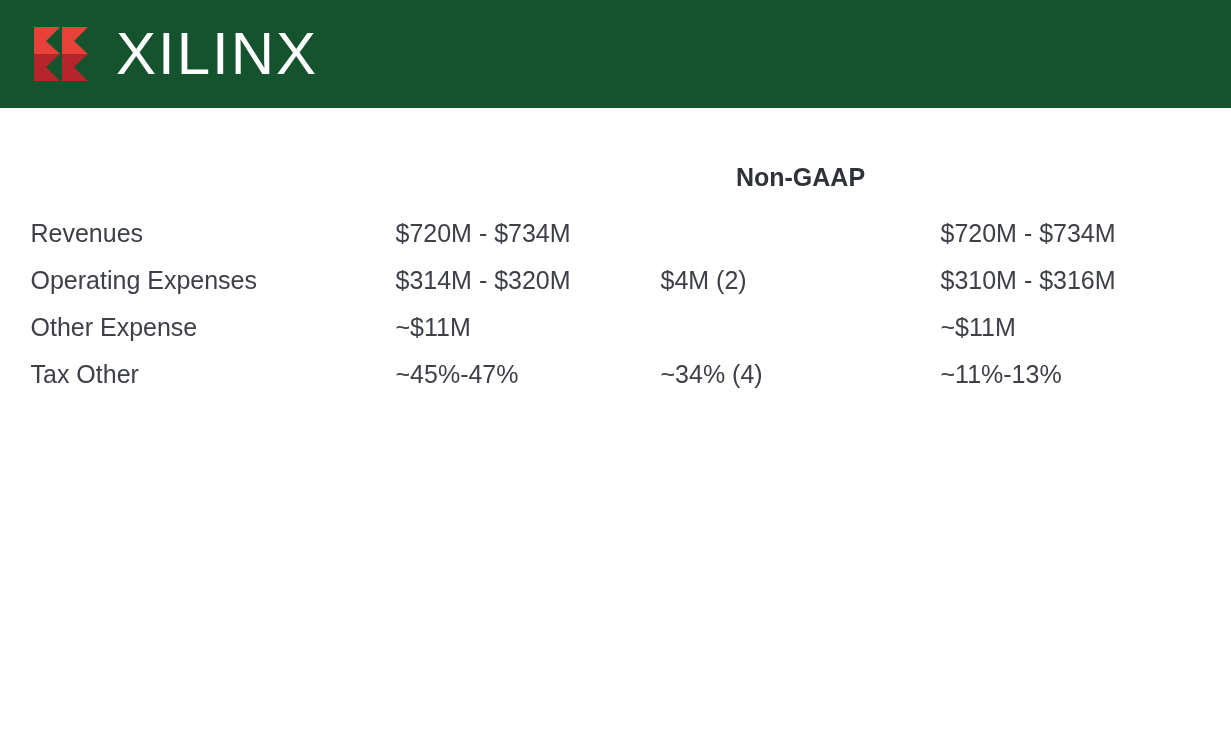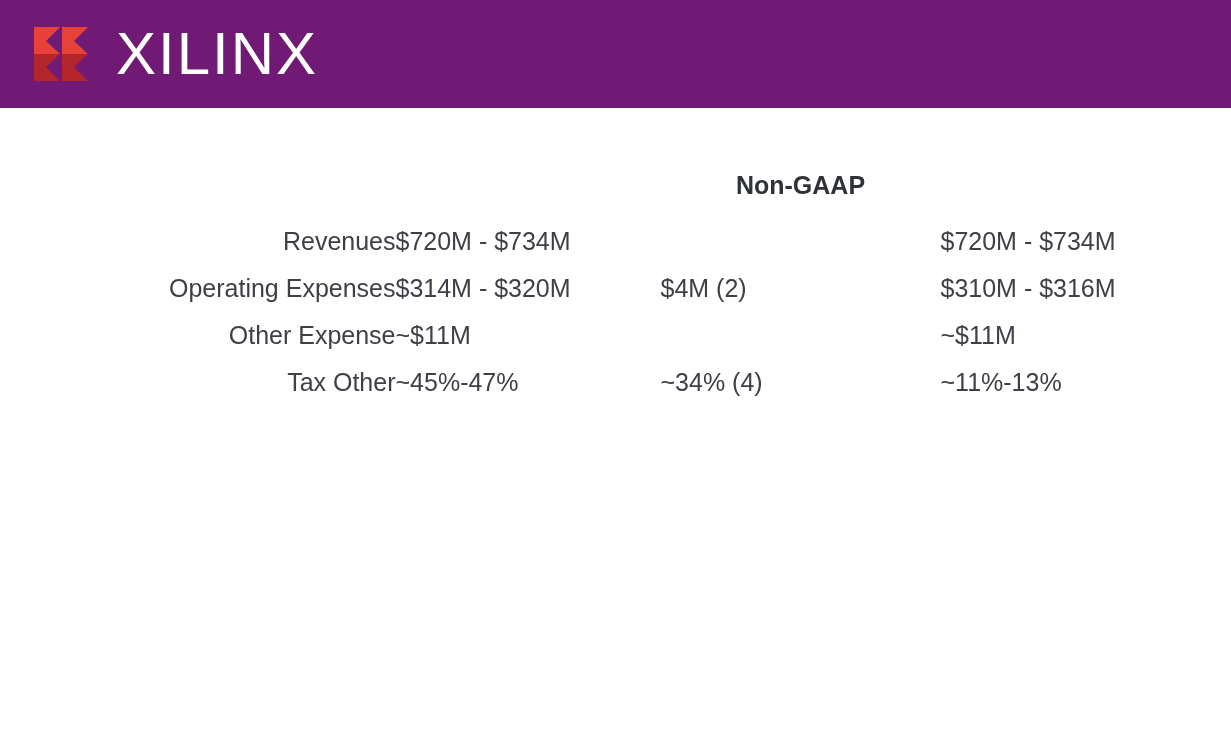--- a/index.html
+++ b/index.html
@@ -12,21 +12,21 @@
     height: 753px;
     font-family: "Liberation Sans", sans-serif;
     color: #3d4047;
     overflow: hidden;
     position: relative;
   }
 
   
   .header {
     height: 108px;
-    background: #701a75;
+    background: #14532d;
     display: flex;
     align-items: center;
     padding-left: 34px;
     box-sizing: border-box;
   }
   .logo-mark {
     width: 62px;
     height: 54px;
     position: relative;
     flex: 0 0 auto;
@@ -44,21 +44,21 @@
 
   
   .sheet {
     padding: 50px 20px 0 20px;
     box-sizing: border-box;
   }
   table.guidance {
     border-collapse: collapse;
     width: 1190px;
     table-layout: fixed;
-    margin: 8px auto;
+    margin: 0 auto;
   }
   table.guidance col.c-label { width: 375px; }
   table.guidance col.c-gaap  { width: 265px; }
   table.guidance col.c-adj   { width: 280px; }
   table.guidance col.c-non   { width: 270px; }
 
   .supertitle td {
     text-align: center;
     font-size: 25px;
     font-weight: bold;
@@ -81,21 +81,21 @@
     display: inline-block;
   }
 
   tbody td {
     font-size: 25px;
     color: #3d4047;
     padding: 9px 0;
     vertical-align: middle;
   }
   tbody td.label {
-    text-align: right;
+    text-align: left;
     padding-left: 10px;
   }
   tbody td.num {
   }
 </style>
 </head>
 <body>
 
 <div class="header">
   <div class="logo-mark">

